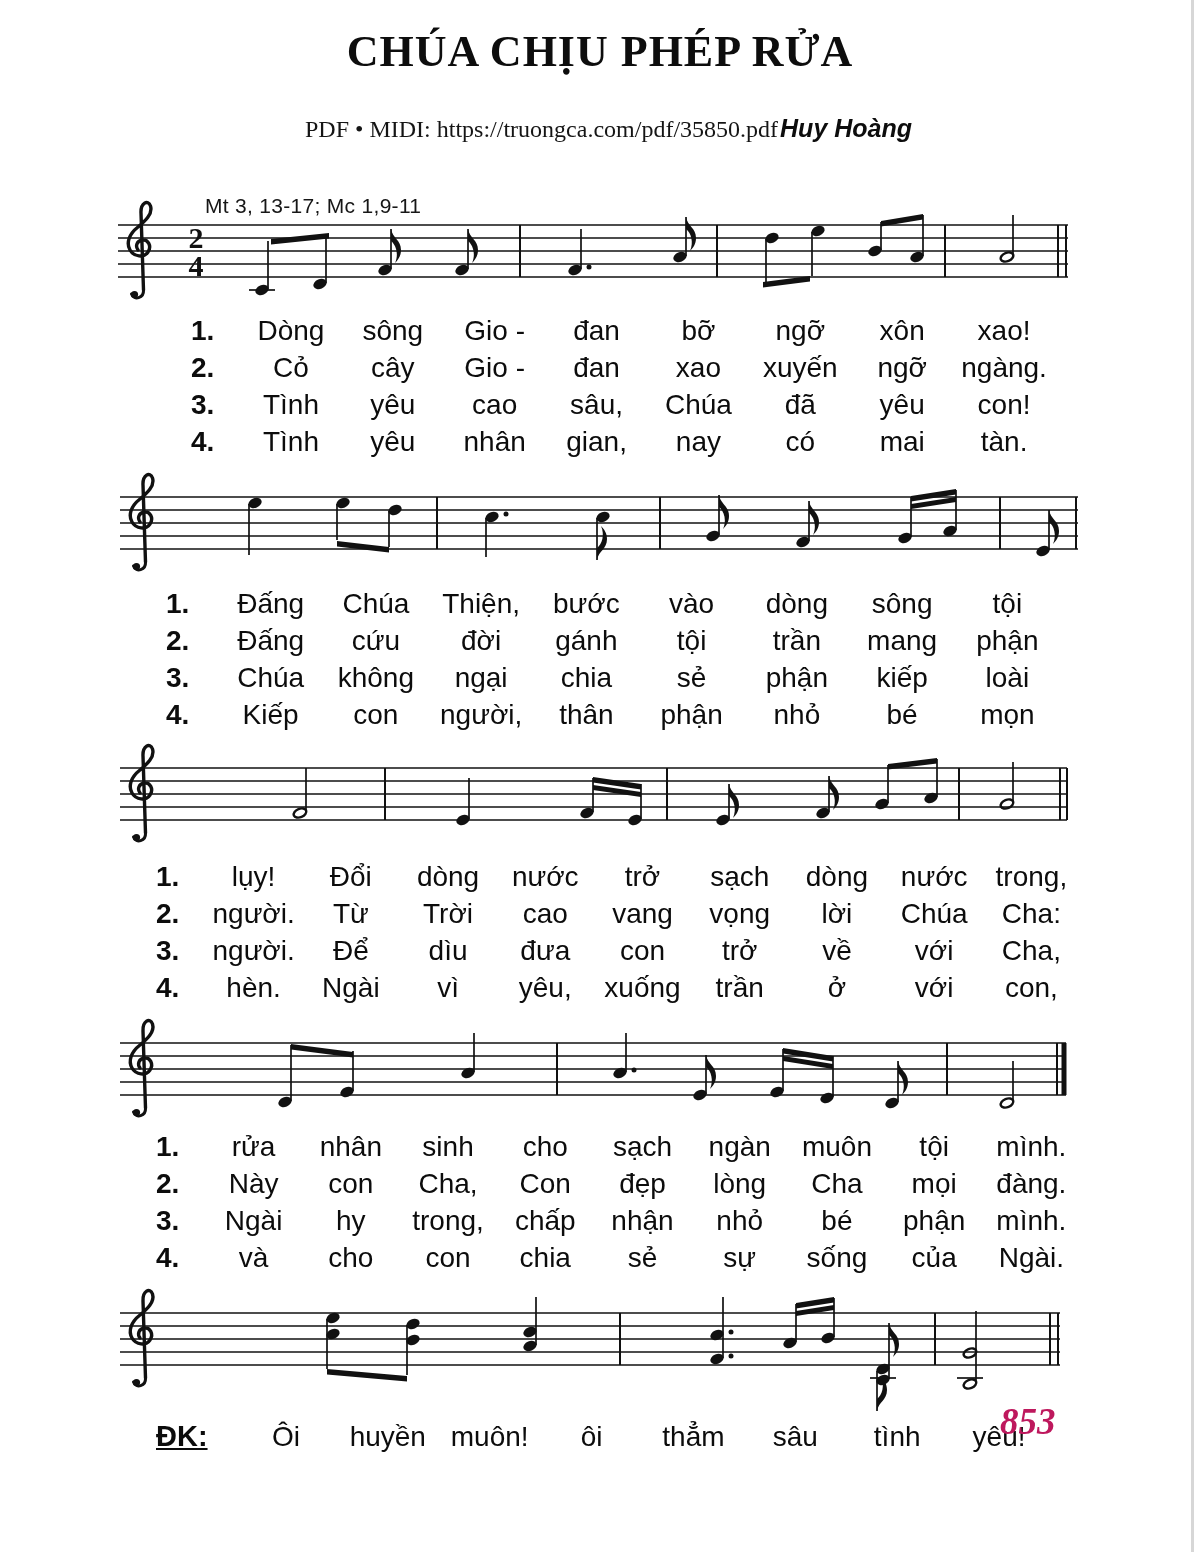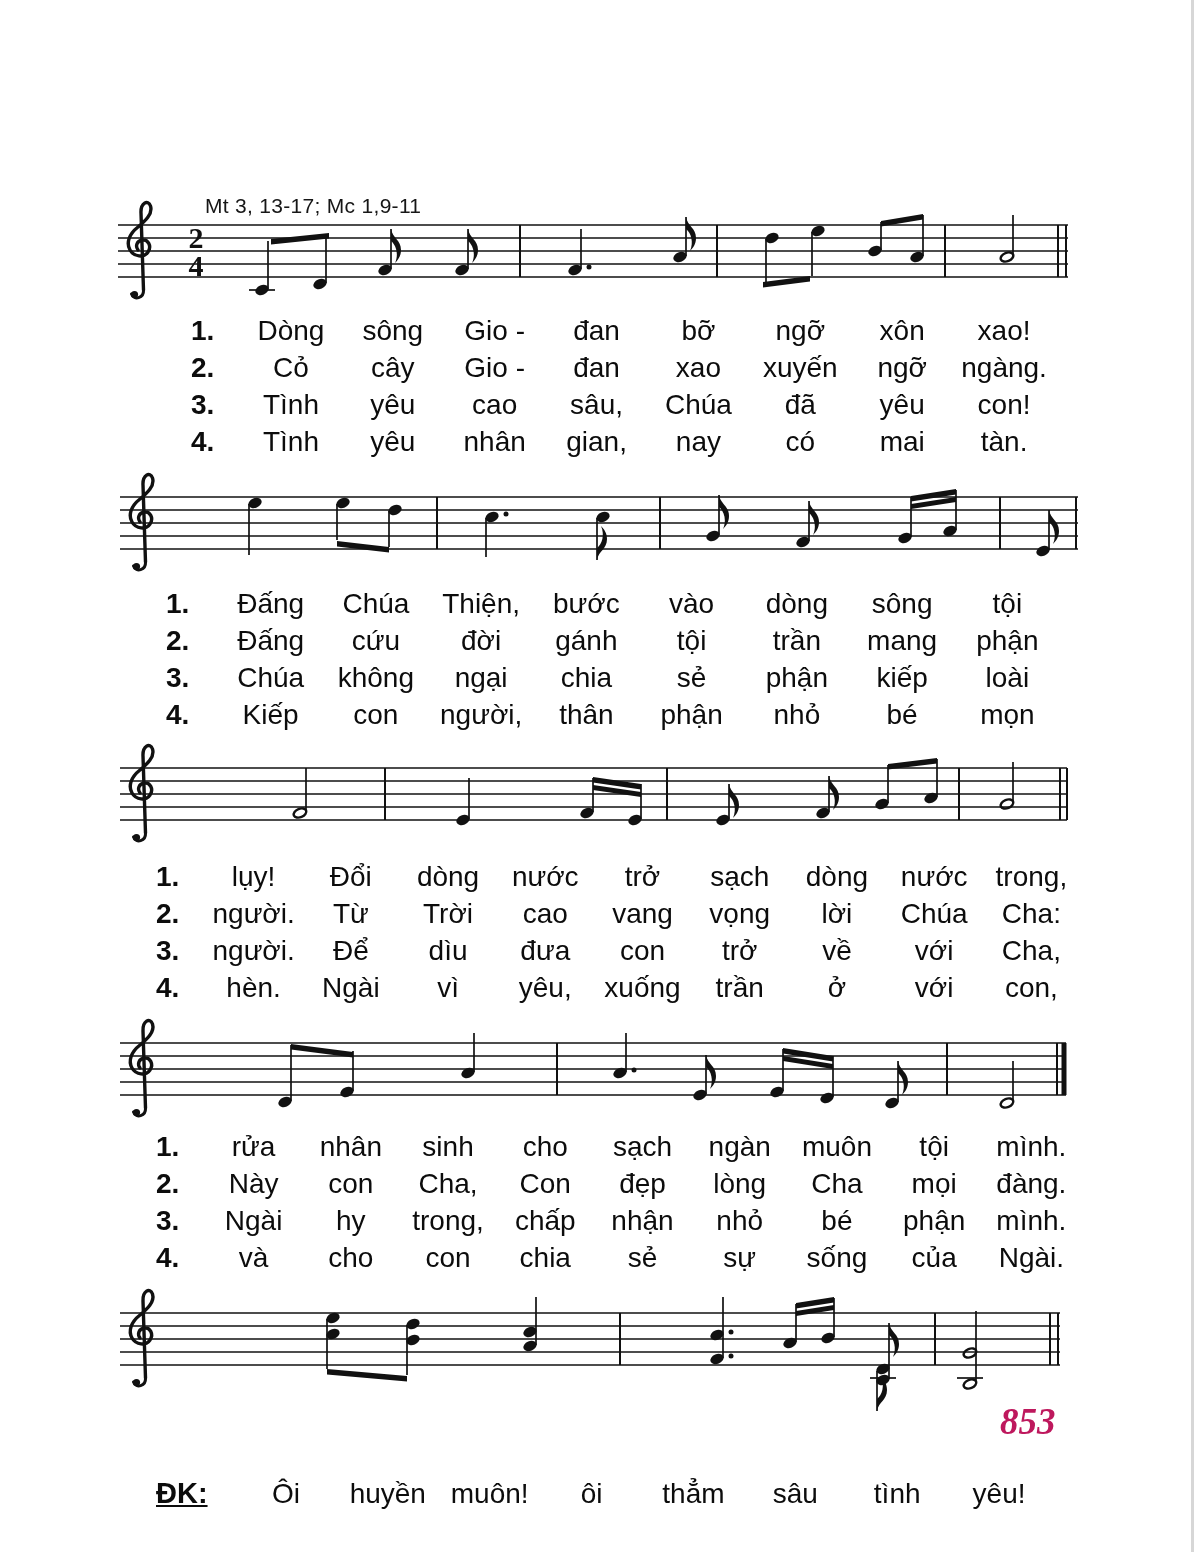--- a/index.html
+++ b/index.html
@@ -42,21 +42,25 @@
     position:absolute;top:1400px;left:1000px;
     font-family:"Liberation Serif",serif;font-weight:700;font-style:italic;
     font-size:37px;color:#be185d;
   }
 </style>
 </head>
 <body>
 
 <div class="sheet">
 
-
+  <div class="title">CHÚA CHỊU PHÉP RỬA</div>
+
+  <div class="byline">
+    <span>PDF • MIDI: </span><a href="#">https://truongca.com/pdf/35850.pdf</a><span class="author">Huy Hoàng</span>
+  </div>
 
   <div class="scripture">Mt 3, 13-17; Mc 1,9-11</div>
 
   <div id="staves">
       <svg class="staff" width="975" height="130" viewBox="0 0 975 130" style="top: 195px;">
         <line x1="8" y1="30" x2="958" y2="30" stroke="#111111" stroke-width="1.3"></line>
         <line x1="8" y1="43" x2="958" y2="43" stroke="#111111" stroke-width="1.3"></line>
         <line x1="8" y1="56" x2="958" y2="56" stroke="#111111" stroke-width="1.3"></line>
         <line x1="8" y1="69" x2="958" y2="69" stroke="#111111" stroke-width="1.3"></line>
         <line x1="8" y1="82" x2="958" y2="82" stroke="#111111" stroke-width="1.3"></line>
@@ -462,21 +466,21 @@
         <span class="lyr-word">cho</span>
         <span class="lyr-word">con</span>
         <span class="lyr-word">chia</span>
         <span class="lyr-word">sẻ</span>
         <span class="lyr-word">sự</span>
         <span class="lyr-word">sống</span>
         <span class="lyr-word">của</span>
         <span class="lyr-word">Ngài.</span>
       </div>
     </div>
-  <div id="refrain" class="lyrics" style="left: 150px; top: 1475px; width: 900px;">
+  <div id="refrain" class="lyrics" style="left: 150px; top: 1418px; width: 900px;">
       <div class="lyr-row" style="grid-template-columns: 85px repeat(8, 1fr);">
         <span class="refrain-label">ĐK:</span>
         <span class="lyr-word">Ôi</span>
         <span class="lyr-word">huyền</span>
         <span class="lyr-word">muôn!</span>
         <span class="lyr-word">ôi</span>
         <span class="lyr-word">thẳm</span>
         <span class="lyr-word">sâu</span>
         <span class="lyr-word">tình</span>
         <span class="lyr-word">yêu!</span>

